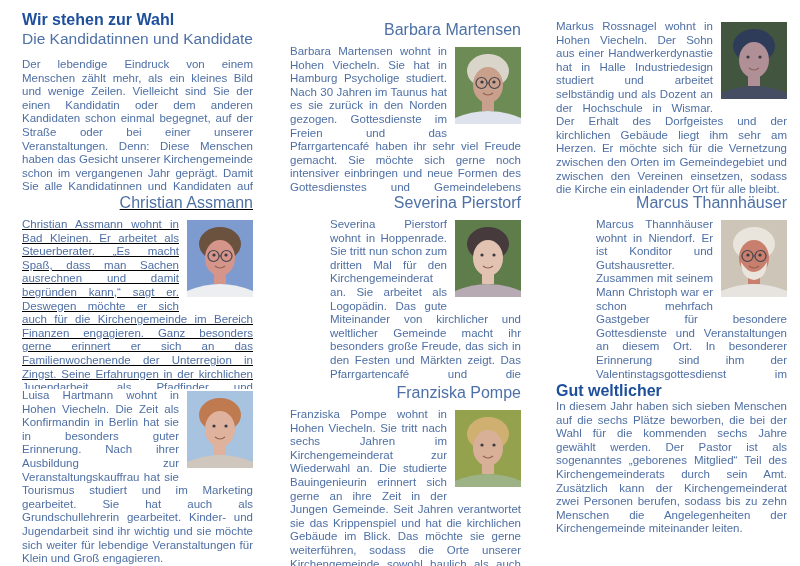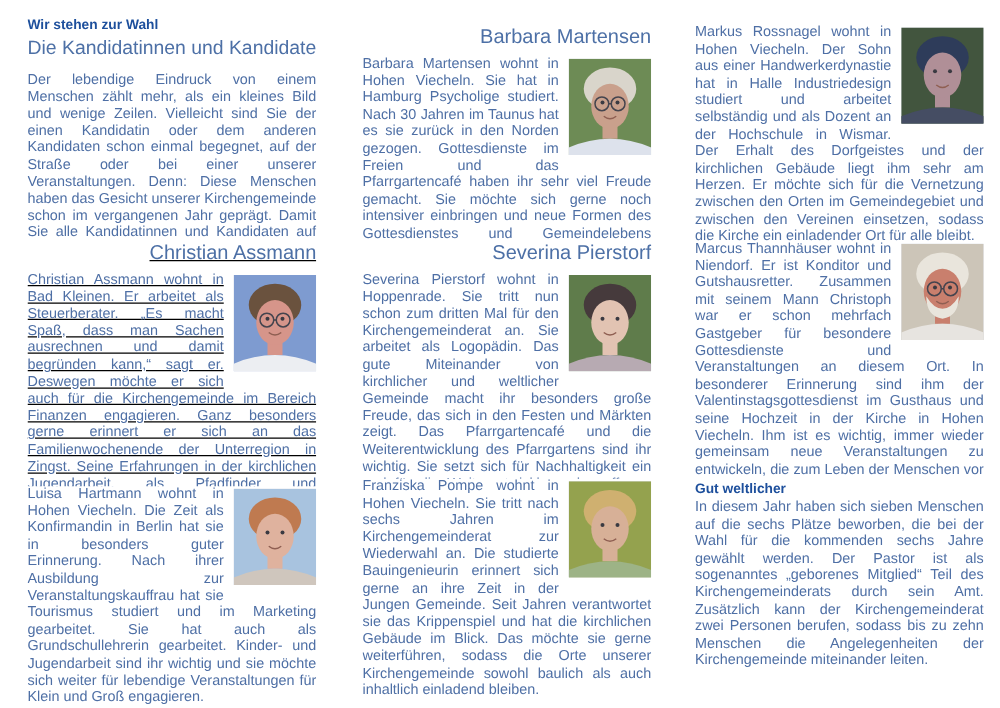--- a/index.html
+++ b/index.html
@@ -9,23 +9,23 @@
     font-family:"Liberation Sans", sans-serif;
   }
   .col{position:absolute;top:0;width:231px;}
   #col1{left:22px;}
   #col2{left:290px;}
   #col3{left:556px;}
   .sec{overflow:hidden;}
   #col1 .s1{margin-top:12px;height:181px;}
   #col1 .s2{height:196px;text-decoration:underline;}
   #col2 .s1,#col3 .s1{margin-top:20px;height:173px;}
-  #col2 .s2,#col3 .s2{height:190px;}
+  #col2 .s2,#col3 .s2{height:190px;margin-left:40px;}
   .kicker{
-    font-size:11px;font-weight:bold;color:#1d4f9c;
+    font-size:16px;font-weight:bold;color:#1d4f9c;
     margin:0 0 1px 0;line-height:16px;
   }
   .big-title{
     font-size:15.5px;font-weight:400;color:#4d70a6;
     margin:0 0 10px 0;line-height:19px;white-space:nowrap;
   }
   .name{
     font-size:16px;font-weight:400;color:#4d70a6;
     text-align:right;margin:0 0 6px 0;line-height:19px;
   }
@@ -144,20 +144,21 @@
       <circle cx="39.5" cy="36" r="5.5"></circle>
       <line x1="32" y1="36" x2="34" y2="36"></line>
     </g>
     <path d="M0 77 L0 71 Q33 57 66 71 L66 77 Z" fill="var(--shirt,#eee)"></path>
   </svg>
 </div>
       <p class="bio">Severina Pierstorf wohnt in Hoppenrade. Sie tritt nun schon zum dritten Mal für den Kirchengemeinderat an. Sie arbeitet als Logopädin. Das gute Miteinander von kirchlicher und weltlicher Gemeinde macht ihr besonders große Freude, das sich in den Festen und Märkten zeigt. Das Pfarrgartencafé und die Weiterentwicklung des Pfarrgartens sind ihr wichtig. Sie setzt sich für Nachhaltigkeit ein und für die Weiterentwicklung des offenen Pfarrgartens ein.</p>
     </div>
   </div>
   <div class="sec s3">
+    <p class="name">Franziska Pompe</p>
     <div class="bio-wrap">
       <div class="photo" style="--bg: #94a24e; --skin: #d7b097; --hair: #cfb070; --shirt: #9db386;">
   <svg viewBox="0 0 66 77" xmlns="http://www.w3.org/2000/svg" preserveAspectRatio="none">
     <rect x="0" y="0" width="66" height="77" fill="var(--bg,#8aa)"></rect>
     <ellipse cx="33" cy="24" rx="21" ry="17" fill="var(--hair,#555)"></ellipse>
     <rect x="27" y="50" width="12" height="14" fill="var(--skin,#dbb)"></rect>
     <ellipse cx="33" cy="38" rx="15" ry="18" fill="var(--skin,#dbb)"></ellipse>
     <path class="beard" d="M20 42 Q20 58 33 60 Q46 58 46 42 Q40 52 33 52 Q26 52 20 42 Z" fill="var(--hair,#eee)"></path>
     <circle cx="27" cy="35" r="1.6" fill="#3a3a42"></circle>
     <circle cx="39" cy="35" r="1.6" fill="#3a3a42"></circle>
@@ -193,20 +194,21 @@
       <circle cx="39.5" cy="36" r="5.5"></circle>
       <line x1="32" y1="36" x2="34" y2="36"></line>
     </g>
     <path d="M0 77 L0 71 Q33 57 66 71 L66 77 Z" fill="var(--shirt,#eee)"></path>
   </svg>
 </div>
       <p class="bio">Markus Rossnagel wohnt in Hohen Viecheln. Der Sohn aus einer Handwerkerdynastie hat in Halle Industriedesign studiert und arbeitet selbständig und als Dozent an der Hochschule in Wismar. Der Erhalt des Dorfgeistes und der kirchlichen Gebäude liegt ihm sehr am Herzen. Er möchte sich für die Vernetzung zwischen den Orten im Gemeindegebiet und zwischen den Vereinen einsetzen, sodass die Kirche ein einladender Ort für alle bleibt.</p>
     </div>
   </div>
   <div class="sec s2">
+    <p class="name">Marcus Thannhäuser</p>
     <div class="bio-wrap">
       <div class="photo f-glasses f-beard" style="--bg: #ccc5b8; --skin: #c97f6d; --hair: #e9e5dc; --shirt: #e7e4e0;">
   <svg viewBox="0 0 66 77" xmlns="http://www.w3.org/2000/svg" preserveAspectRatio="none">
     <rect x="0" y="0" width="66" height="77" fill="var(--bg,#8aa)"></rect>
     <ellipse cx="33" cy="24" rx="21" ry="17" fill="var(--hair,#555)"></ellipse>
     <rect x="27" y="50" width="12" height="14" fill="var(--skin,#dbb)"></rect>
     <ellipse cx="33" cy="38" rx="15" ry="18" fill="var(--skin,#dbb)"></ellipse>
     <path class="beard" d="M20 42 Q20 58 33 60 Q46 58 46 42 Q40 52 33 52 Q26 52 20 42 Z" fill="var(--hair,#eee)"></path>
     <circle cx="27" cy="35" r="1.6" fill="#3a3a42"></circle>
     <circle cx="39" cy="35" r="1.6" fill="#3a3a42"></circle>

